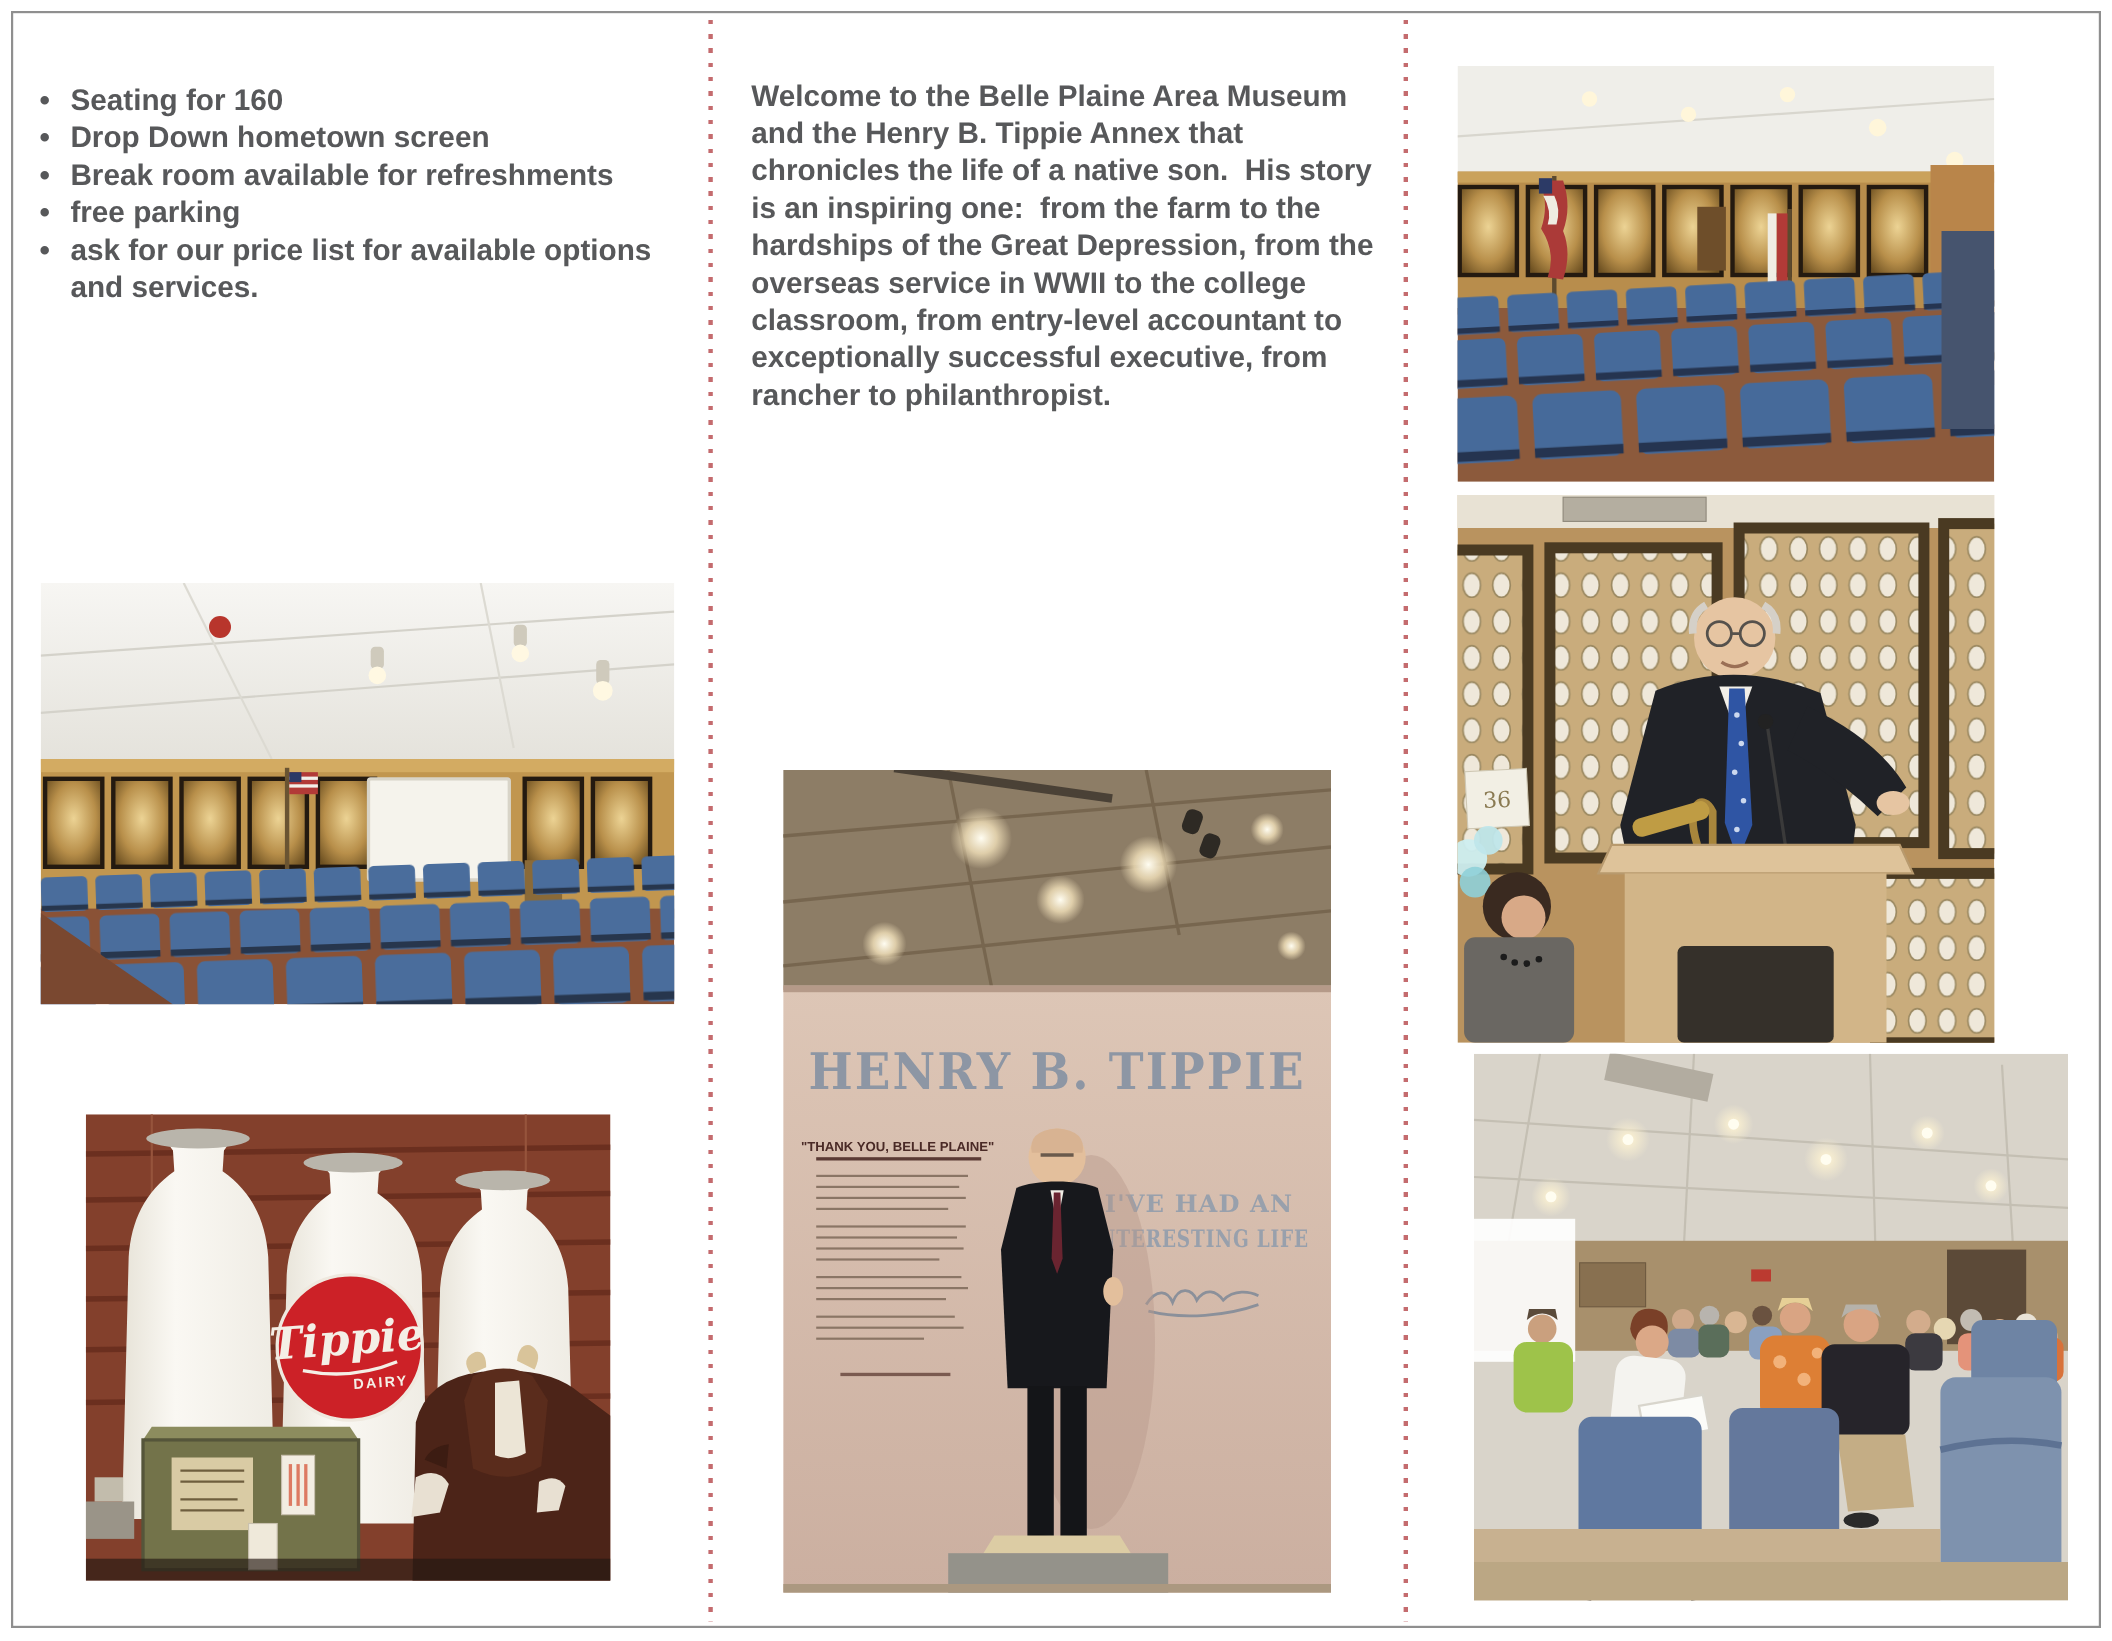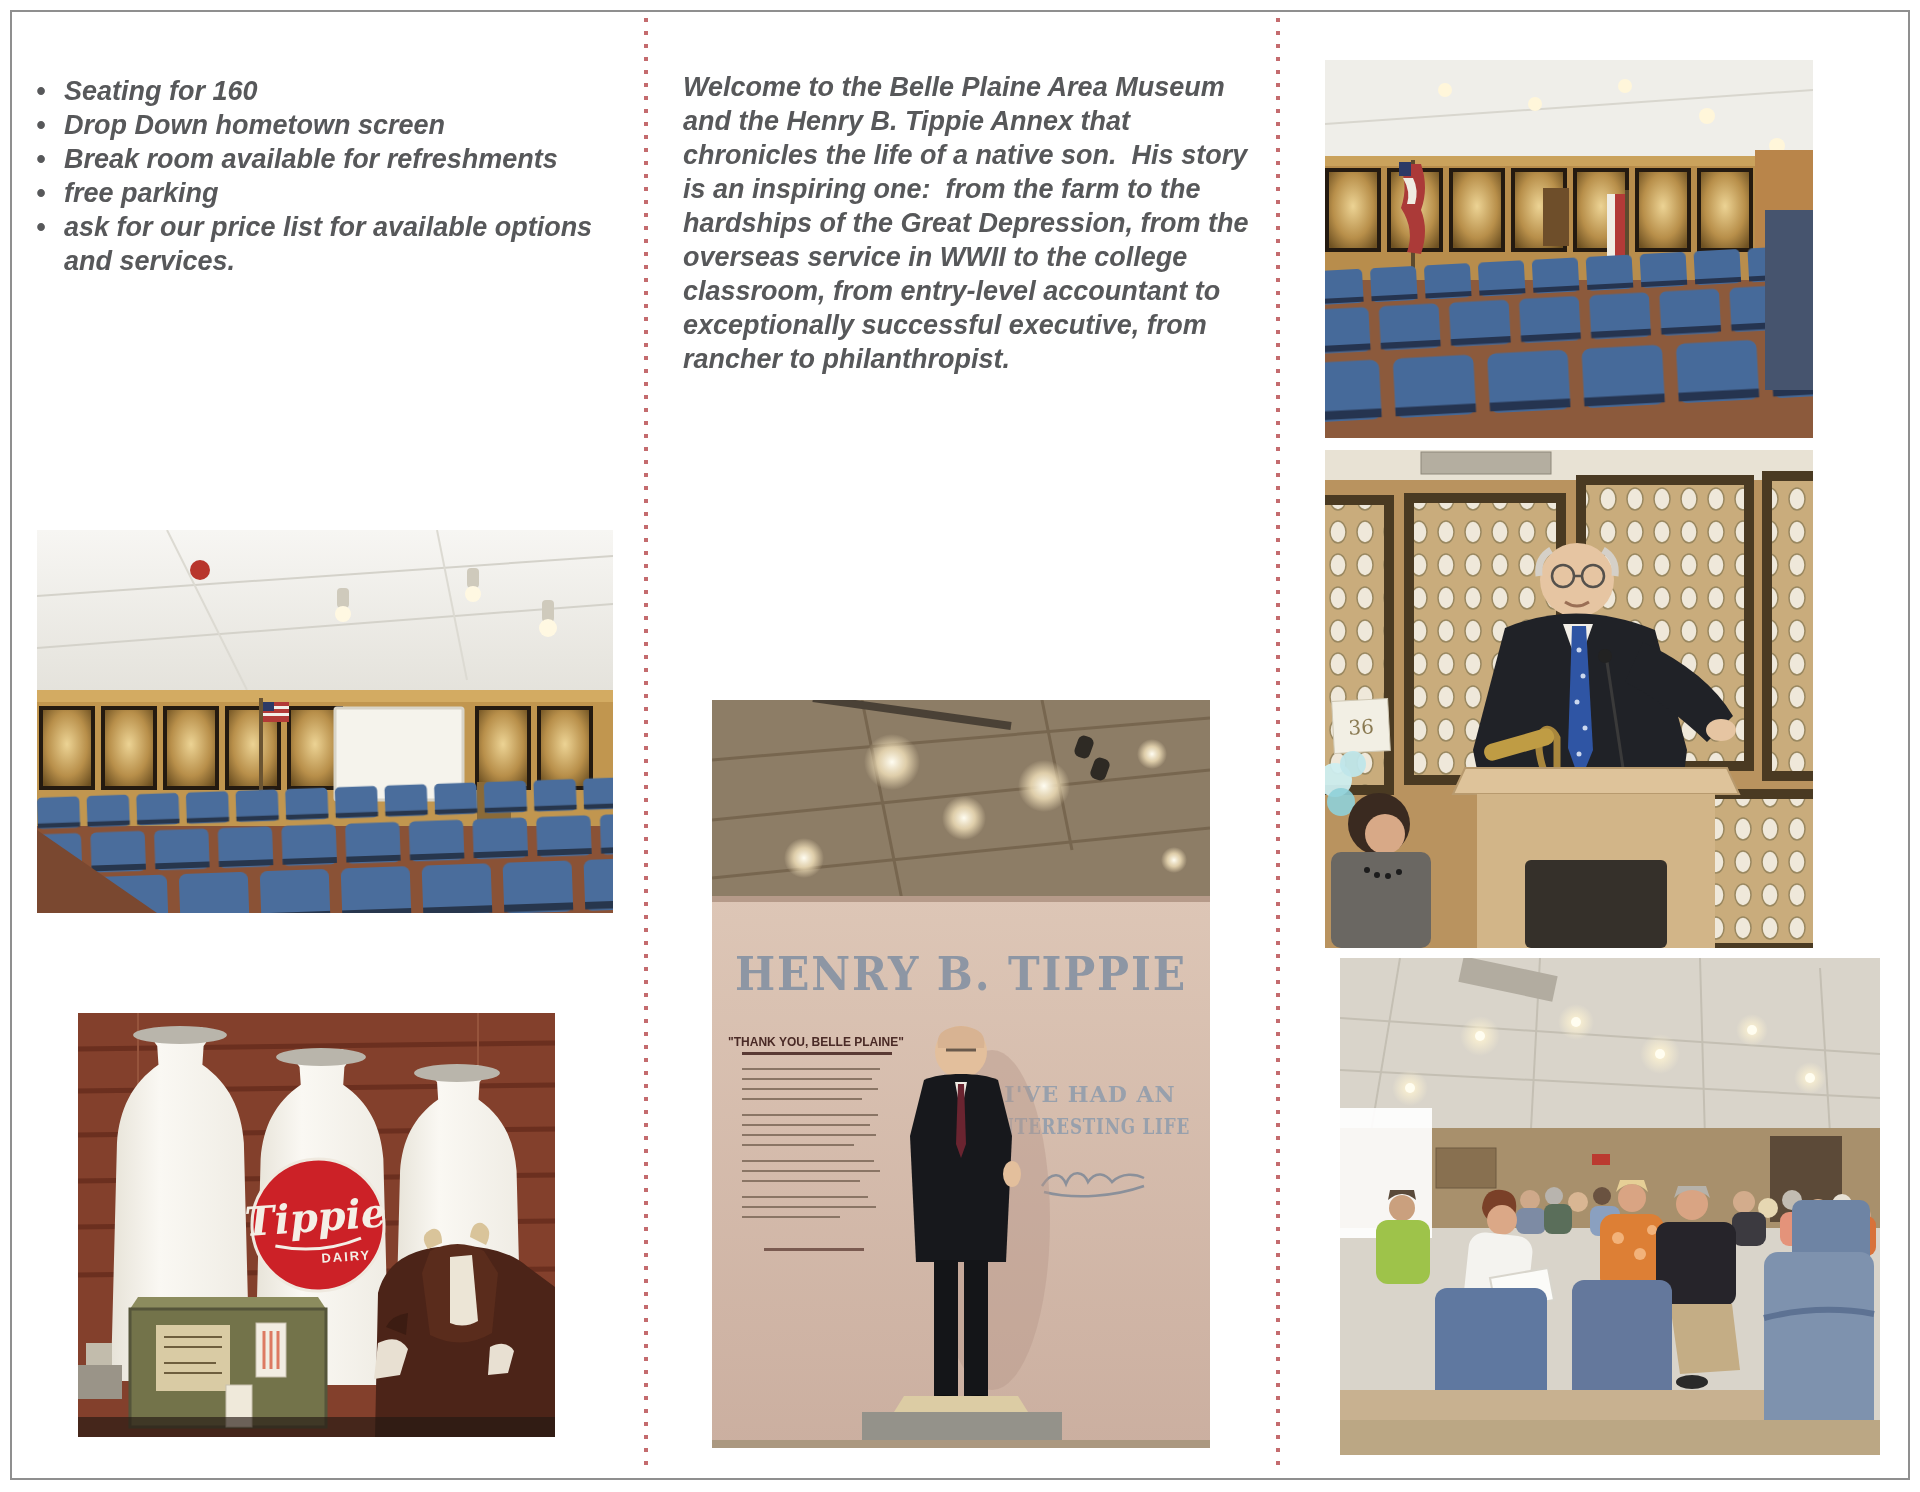--- a/index.html
+++ b/index.html
@@ -6,26 +6,26 @@
   #page{position:relative;width:1920px;height:1492px;background:#ffffff;overflow:hidden;
         font-family:"Liberation Sans",sans-serif;}
   #frame{position:absolute;left:10px;top:10px;width:1896px;height:1466px;
          border:2px solid #8f8f8f;background:#ffffff;}
   .dotcol{position:absolute;top:18px;height:1456px;width:4px;
           background-image:repeating-linear-gradient(180deg,#c46b6e 0 4px,transparent 4px 13px);}
   #dots-1{left:644px;}
   #dots-2{left:1276px;}
   
   .copy{color:#57585a;font-weight:700;font-size:27px;line-height:34px;}
-  #bullet-block{position:absolute;left:34px;top:74px;width:575px;font-style:italic;}
+  #bullet-block{position:absolute;left:34px;top:74px;width:575px;}
   #bullet-block ul{list-style:none;margin:0;padding:0;}
   #bullet-block li{position:relative;padding-left:30px;margin:0;}
   #bullet-block li::before{content:"\2022";position:absolute;left:2px;top:0;color:#57585a;}
   #center-copy{position:absolute;left:683px;top:70px;width:575px;}
-  #center-copy p{margin:0 0 34px 0;white-space:pre-wrap;font-style:italic;}
+  #center-copy p{margin:0 0 34px 0;white-space:pre-wrap;}
   .photo{position:absolute;display:block;}
 </style>
 </head>
 <body>
 
 <div id="page">
   <div id="frame"></div>
   <div id="dots-1" class="dotcol"></div>
   <div id="dots-2" class="dotcol"></div>
 

